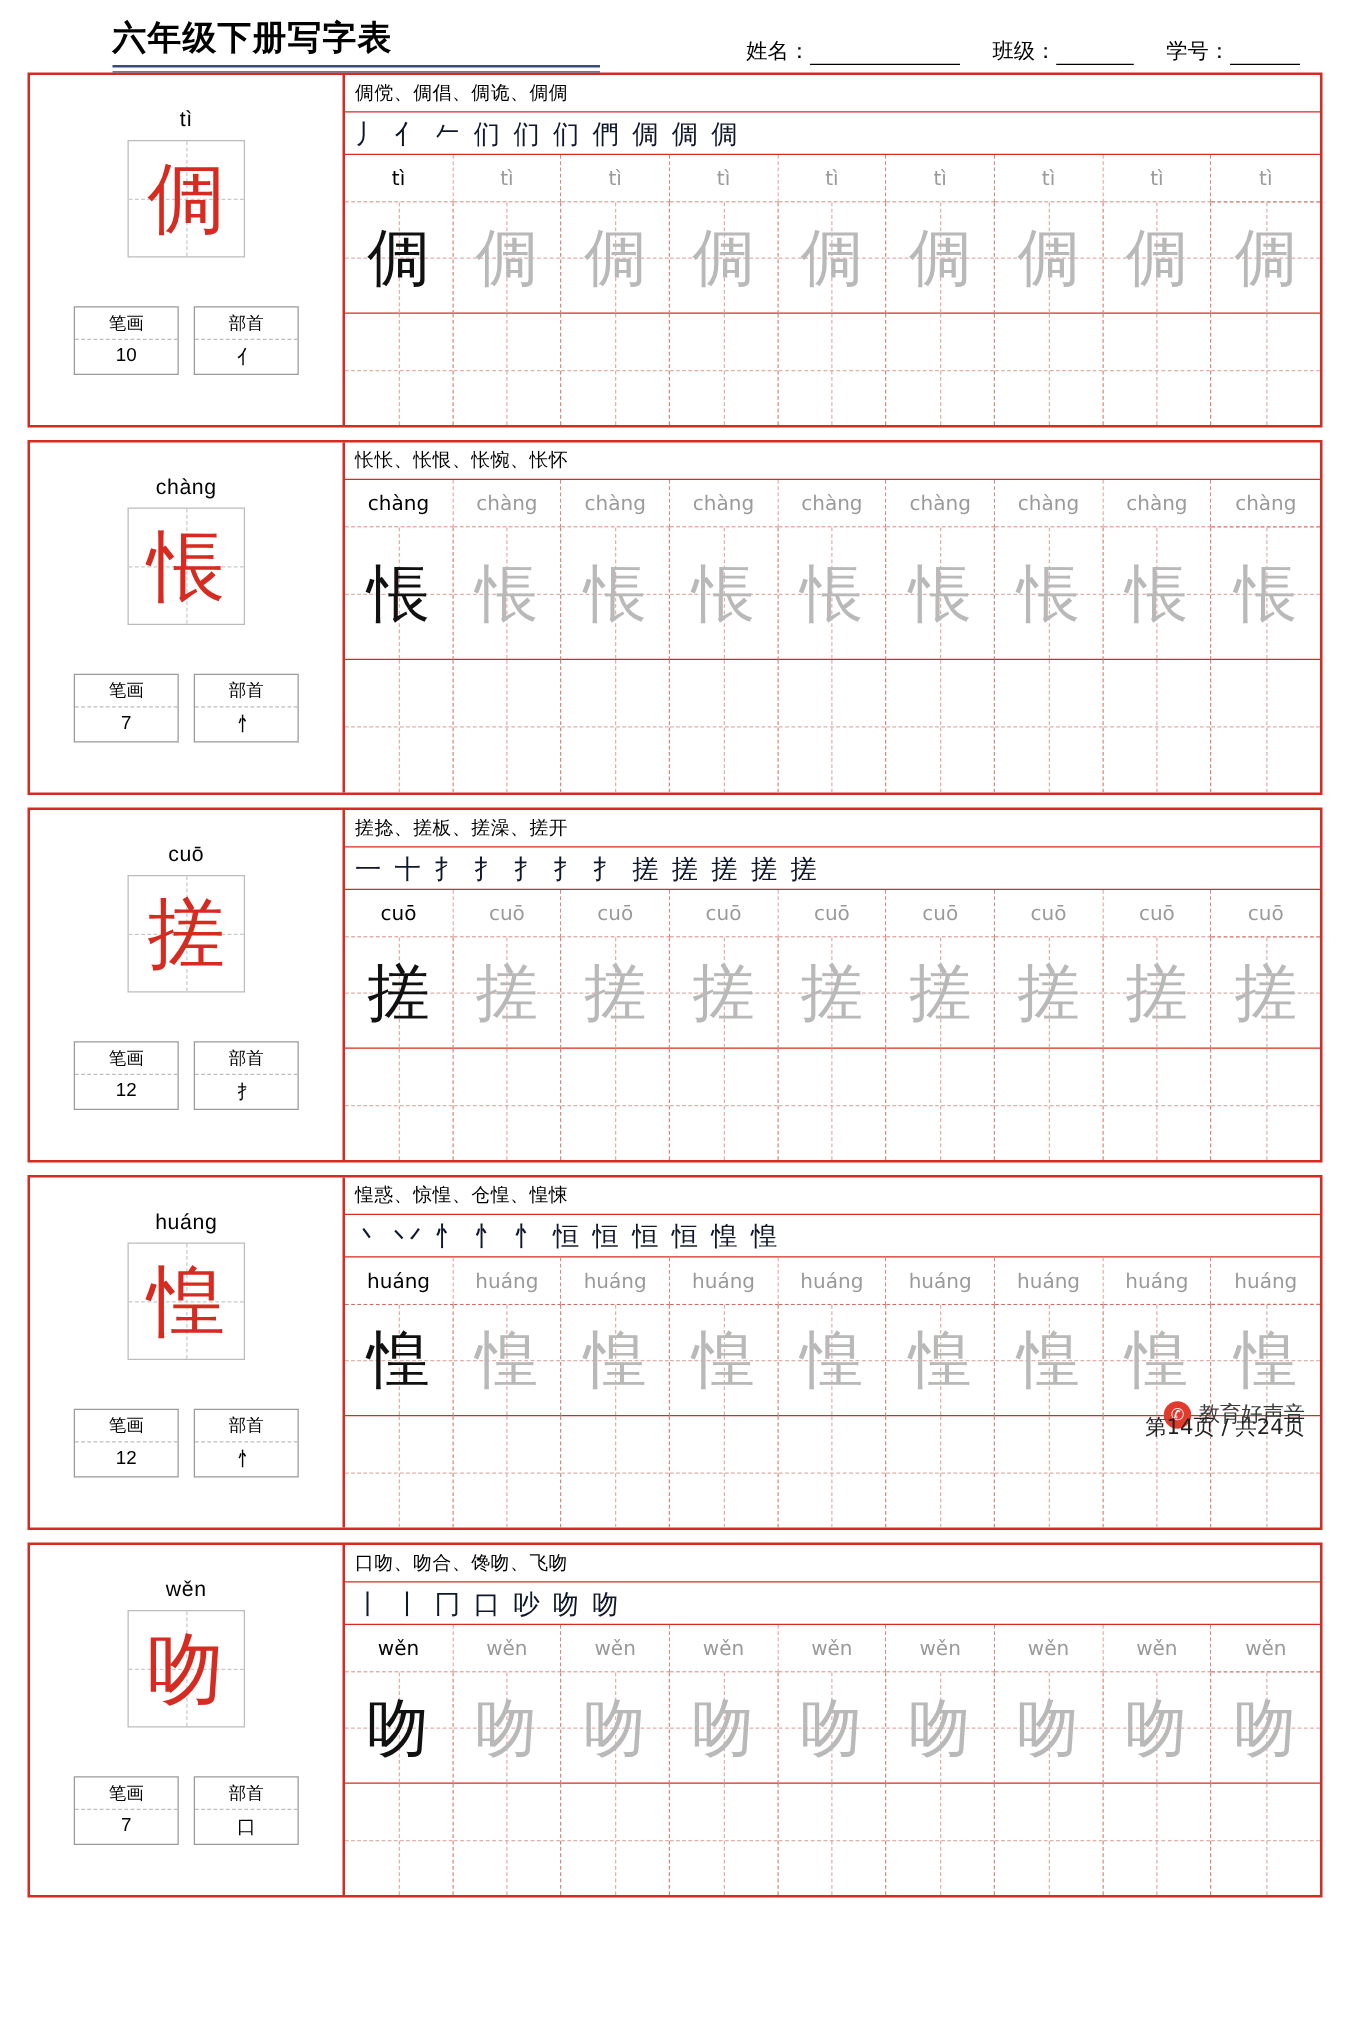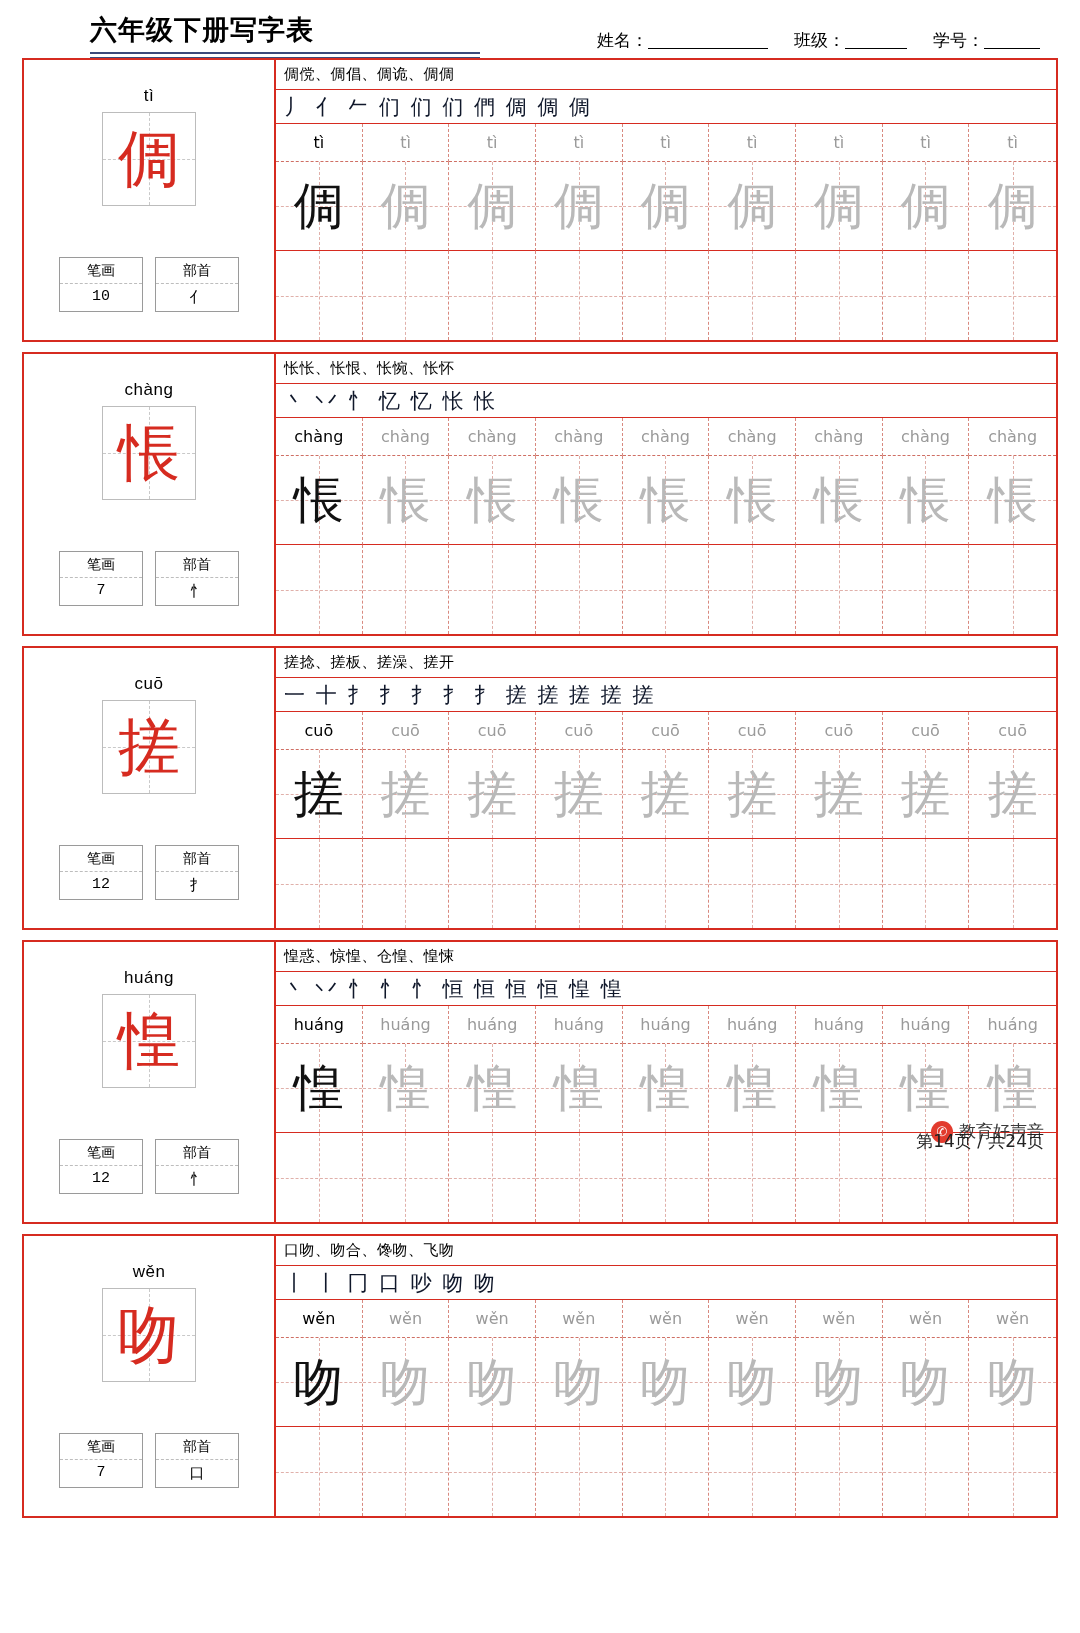--- a/index.html
+++ b/index.html
@@ -32,21 +32,21 @@
   .title-rule { border-bottom:2px solid #3b4a7a; width:390px; height:0; }
   .title-rule.thin { border-bottom:1px solid #3b4a7a; margin-top:3px; width:390px; }
   .meta {
     margin-left:auto;
     display:flex;
     align-items:flex-end;
     gap:26px;
     font-size:17px;
     padding-bottom:6px;
   }
-  .meta .fld { display:flex; align-items:center; }
+  .meta .fld { display:flex; align-items:flex-end; }
   .meta .blank { display:inline-block; border-bottom:1px solid #000; height:16px; }
   .blank-lg { width:120px; }
   .blank-md { width:62px; }
   .blank-sm { width:56px; }
 
   
   .cards { padding:0 22px; }
   .card {
     border:2px solid #d62b20;
     height:284px;
@@ -90,37 +90,37 @@
     display:flex; align-items:center; justify-content:center;
     font-family:"DejaVu Sans", sans-serif;
     font-size:62px;
     color:#d62b20;
     line-height:1;
     z-index:2;
   }
   .info-row {
     display:flex; gap:12px;
     margin-top:auto;
-    margin-bottom:28px;
+    margin-bottom:40px;
   }
   .info-cell {
     width:84px;
     border:1px solid #9a9a9a;
     text-align:center;
     font-size:14px;
     background:#fff;
   }
   .info-cell .lbl {
     padding:4px 0 3px;
     border-bottom:1px dashed #bdbdbd;
   }
   .info-cell .val {
     padding:4px 0 4px;
     font-size:15px;
-    font-family:Liberation Mono, monospace;
+    font-family:Liberation Sans, sans-serif;
   }
 
   
   .card-right { flex:1; display:flex; flex-direction:column; }
   .words-row {
     height:30px;
     border-bottom:1px solid #d62b20;
     display:flex; align-items:center;
     padding-left:8px;
     font-size:15px;
@@ -348,21 +348,20 @@
               <div class="val">7</div>
             </div>
             <div class="info-cell">
               <div class="lbl">部首</div>
               <div class="val">忄</div>
             </div>
           </div>
         </div>
         <div class="card-right">
           <div class="words-row">怅怅、怅恨、怅惋、怅怀</div>
-          <div class="strokes-row">丶 丷 忄 忆 忆 怅 怅</div>
           <div class="grid">
             <div class="cell pin">
               <span class="pin-text dark">chàng</span>
             </div>
             <div class="cell pin">
               <span class="pin-text grey">chàng</span>
             </div>
             <div class="cell pin">
               <span class="pin-text grey">chàng</span>
             </div>

